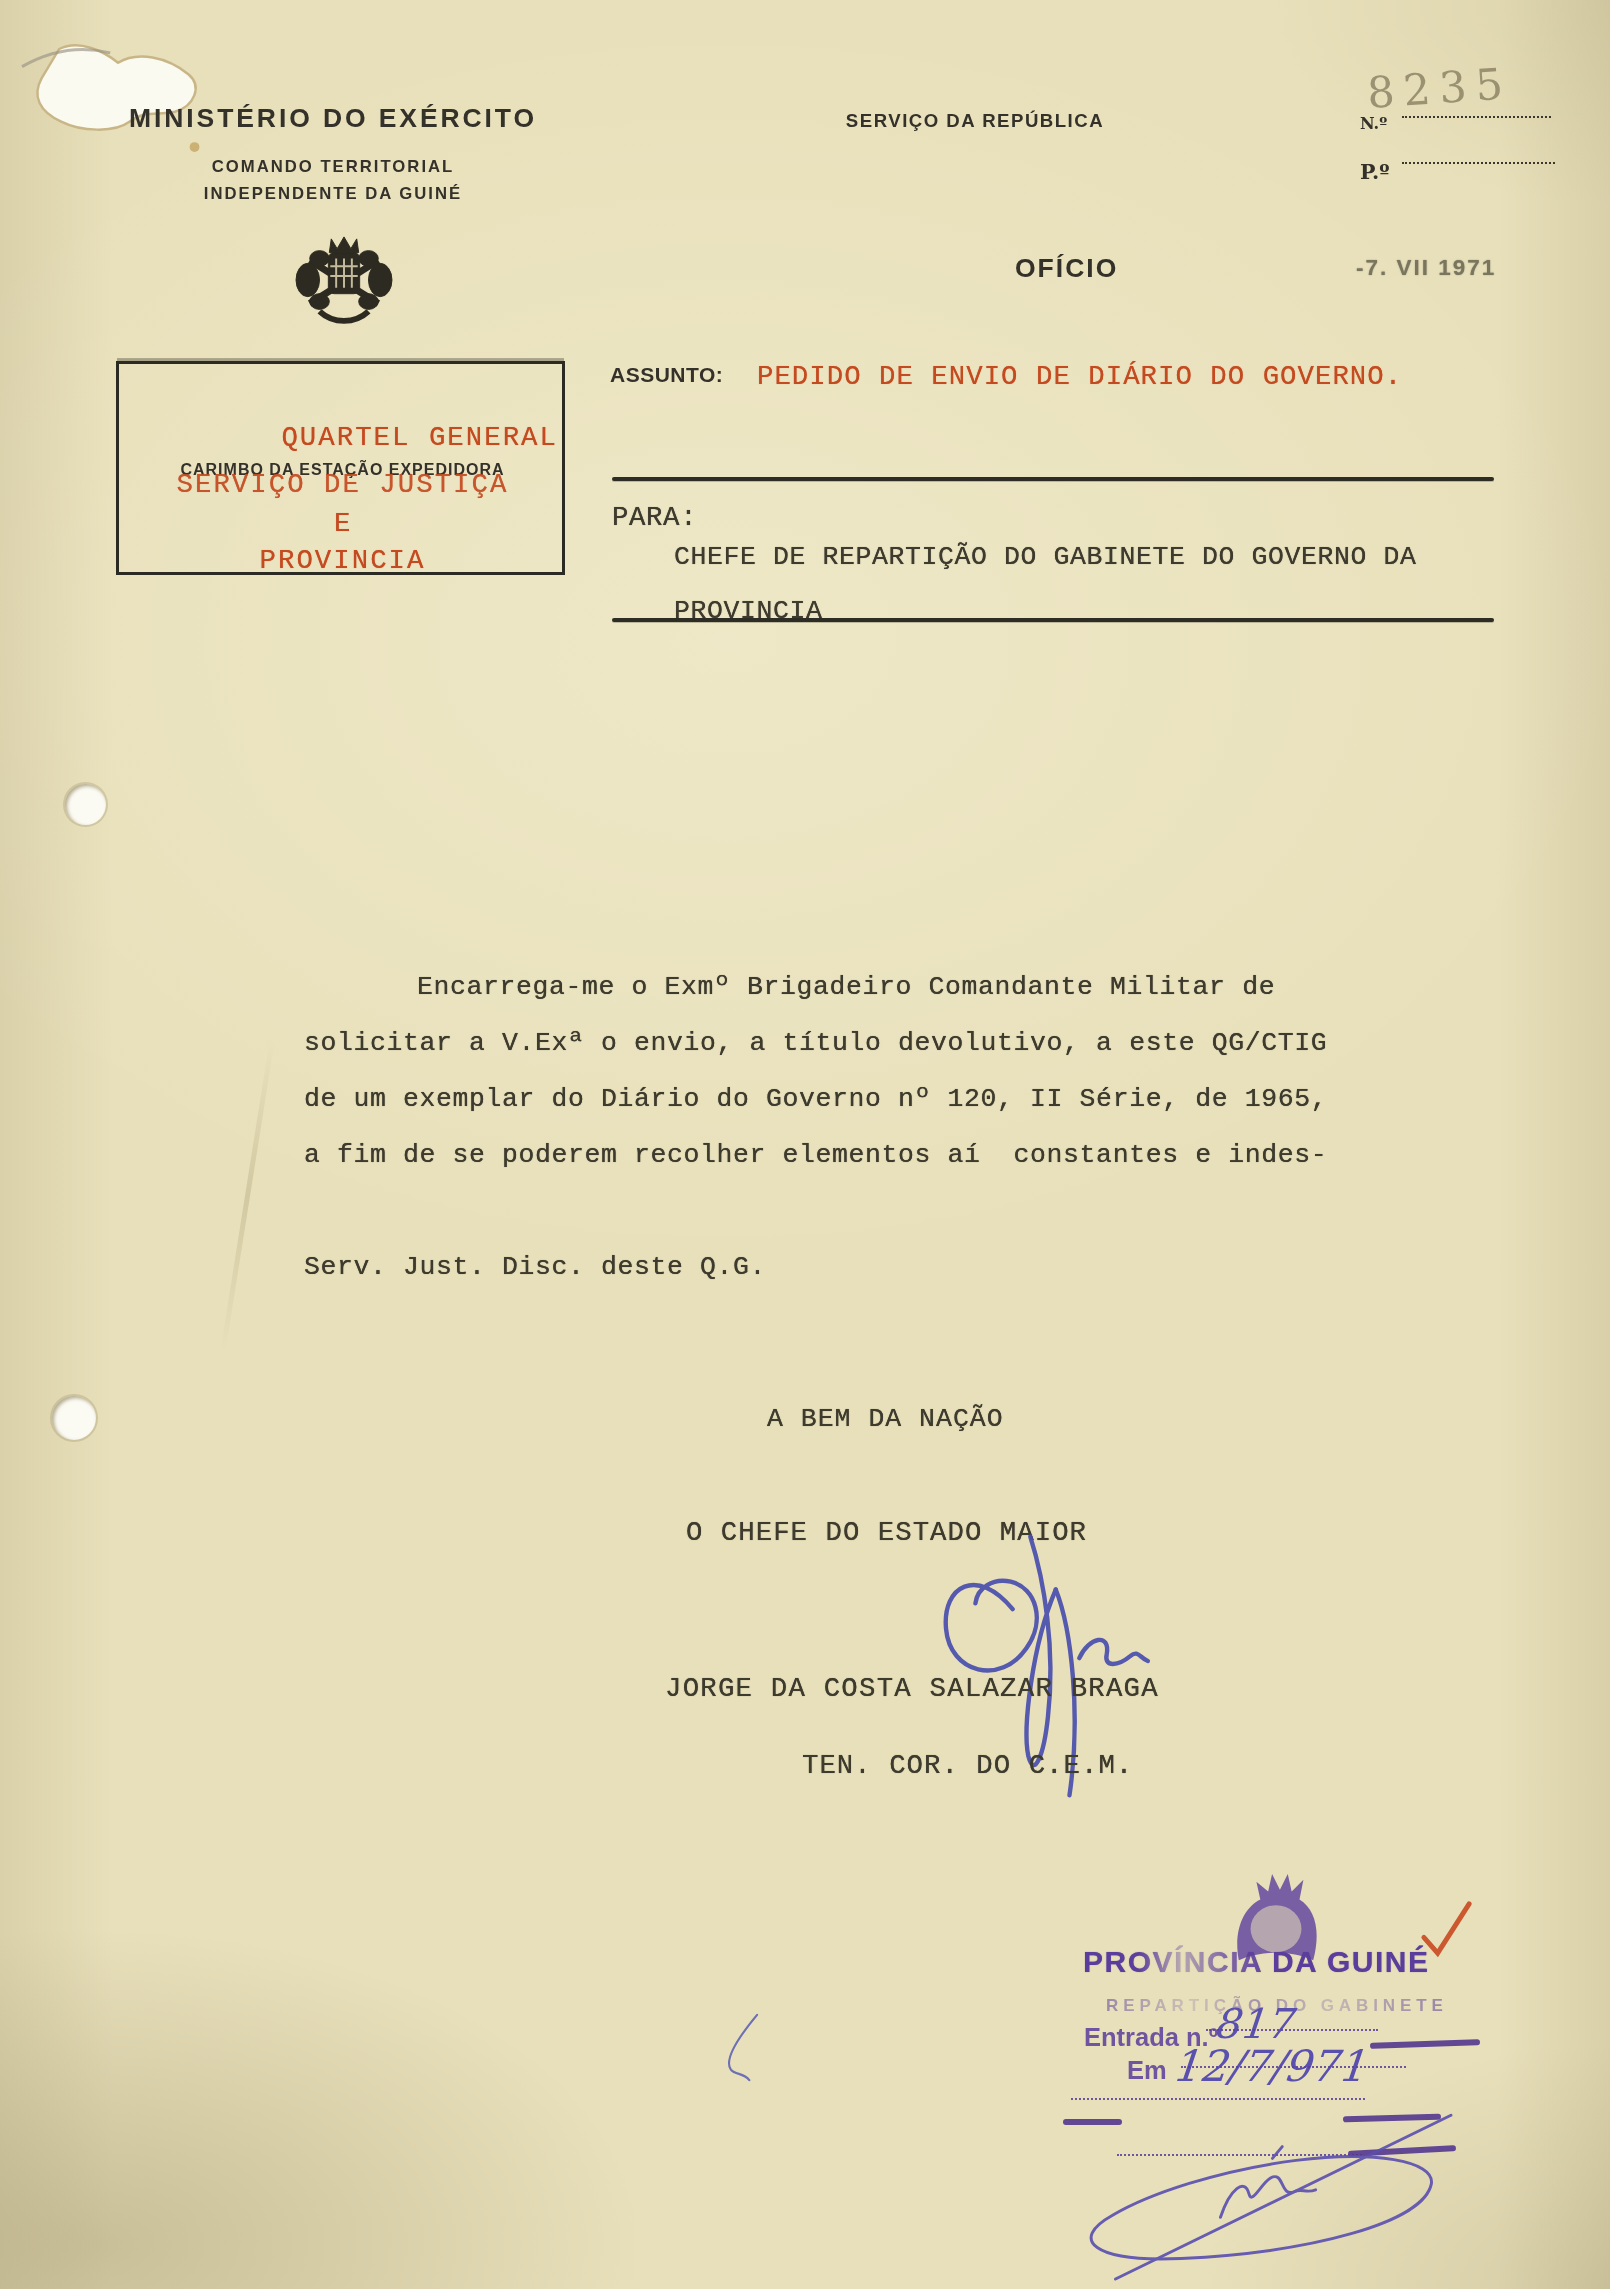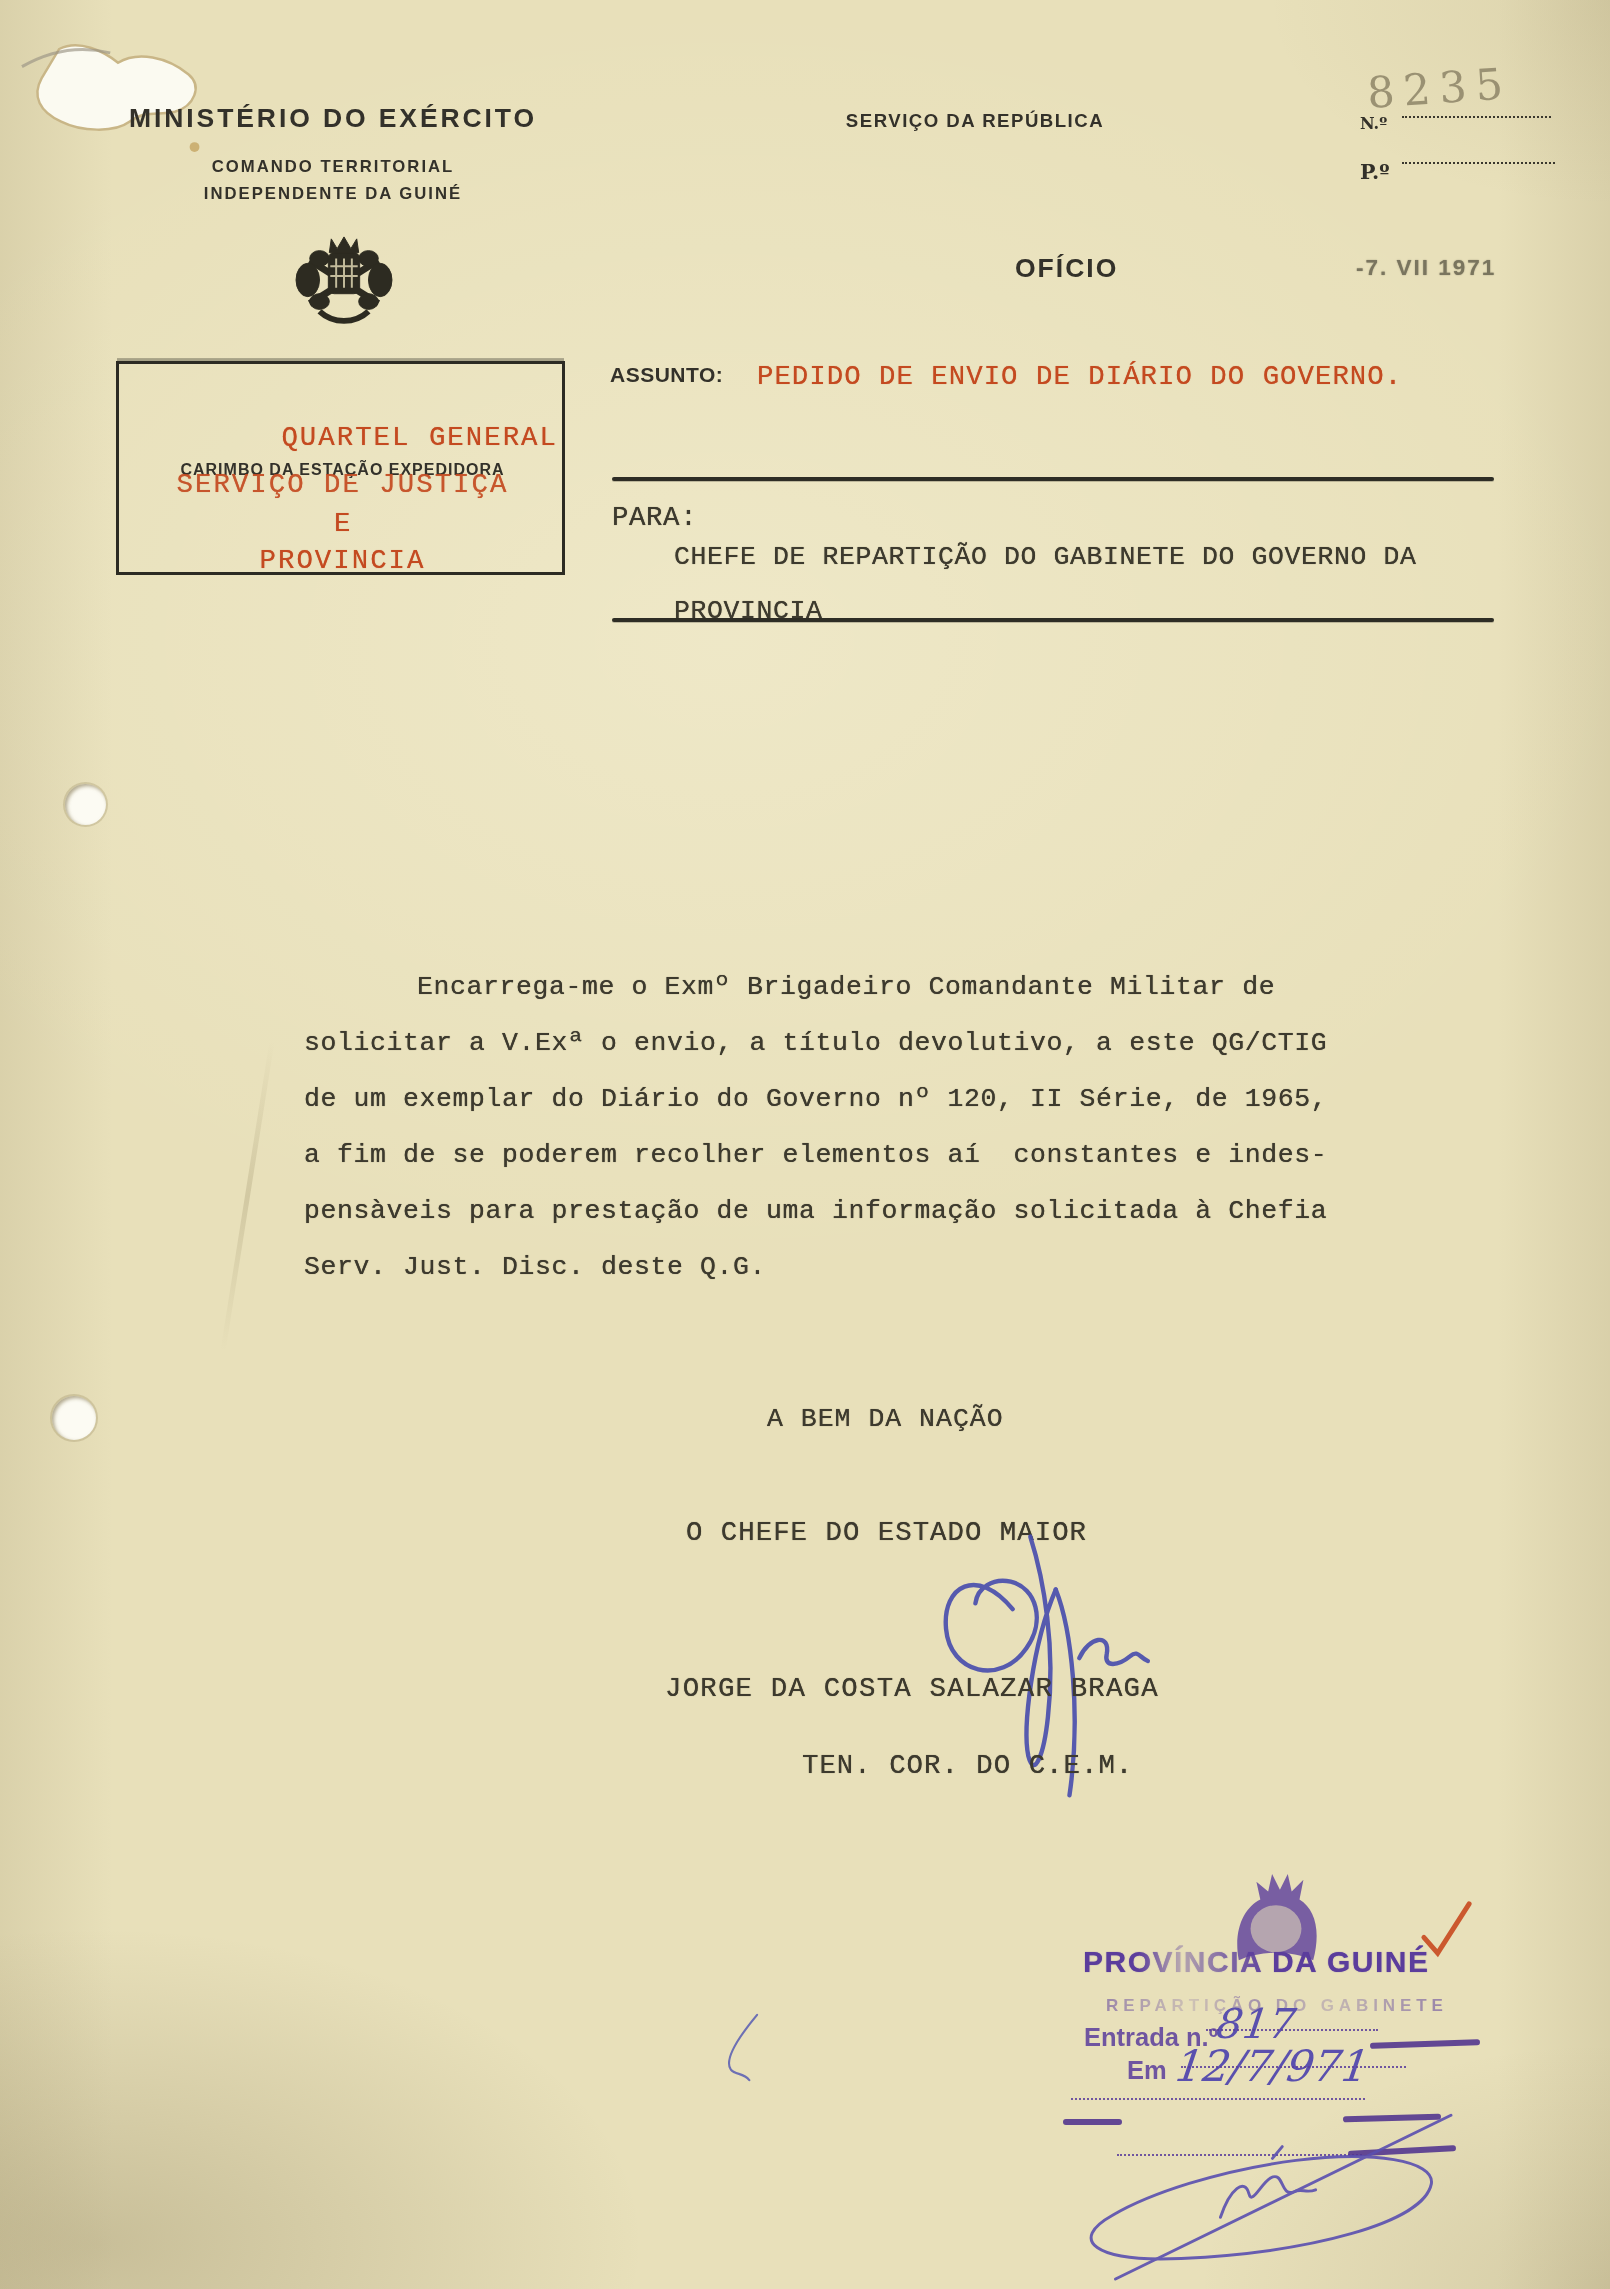--- a/index.html
+++ b/index.html
@@ -121,21 +121,20 @@
   <div class="abs mono" style="left:612px;top:502px;font-size:27.4px;">PARA:</div>
   <div class="abs mono" style="left:674px;top:542px;font-size:26.5px;">CHEFE DE REPARTIÇÃO DO GABINETE DO GOVERNO DA</div>
   <div class="abs mono" style="left:674px;top:596px;font-size:26.5px;">PROVINCIA</div>
 
   <div class="abs rule" style="left:612px;top:618px;width:882px;"></div>
 
   <div class="abs mono" style="left:417px;top:972px;">Encarrega-me o Exmº Brigadeiro Comandante Militar de</div>
   <div class="abs mono" style="left:304px;top:1028px;">solicitar a V.Exª o envio, a título devolutivo, a este QG/CTIG</div>
   <div class="abs mono" style="left:304px;top:1084px;">de um exemplar do Diário do Governo nº 120, II Série, de 1965,</div>
   <div class="abs mono" style="left:304px;top:1140px;">a fim de se poderem recolher elementos aí  constantes e indes-</div>
-  <div class="abs mono" style="left:304px;top:1196px;">pensàveis para prestação de uma informação solicitada à Chefia</div>
   <div class="abs mono" style="left:304px;top:1252px;">Serv. Just. Disc. deste Q.G.</div>
 
   <div class="abs mono" style="left:767px;top:1404px;font-size:26.5px;letter-spacing:1px;">A BEM DA NAÇÃO</div>
   <div class="abs mono" style="left:686px;top:1517px;font-size:27.4px;letter-spacing:1px;">O CHEFE DO ESTADO MAIOR</div>
 
   <svg class="abs" style="left:887px;top:1519px;" width="314" height="289" viewBox="0 0 320 295">
     <g fill="none" stroke="#4a4fae" stroke-width="4.5" stroke-linecap="round" opacity=".92">
       <path d="M128,92 C92,48 56,68 60,112 C64,158 116,170 142,132 C162,104 152,70 126,64 C108,60 92,70 90,86"></path>
       <path d="M146,18 C160,62 172,132 164,202 C160,240 150,266 144,242 C138,214 148,128 172,72"></path>
       <path d="M172,72 C188,112 198,200 186,282"></path>

